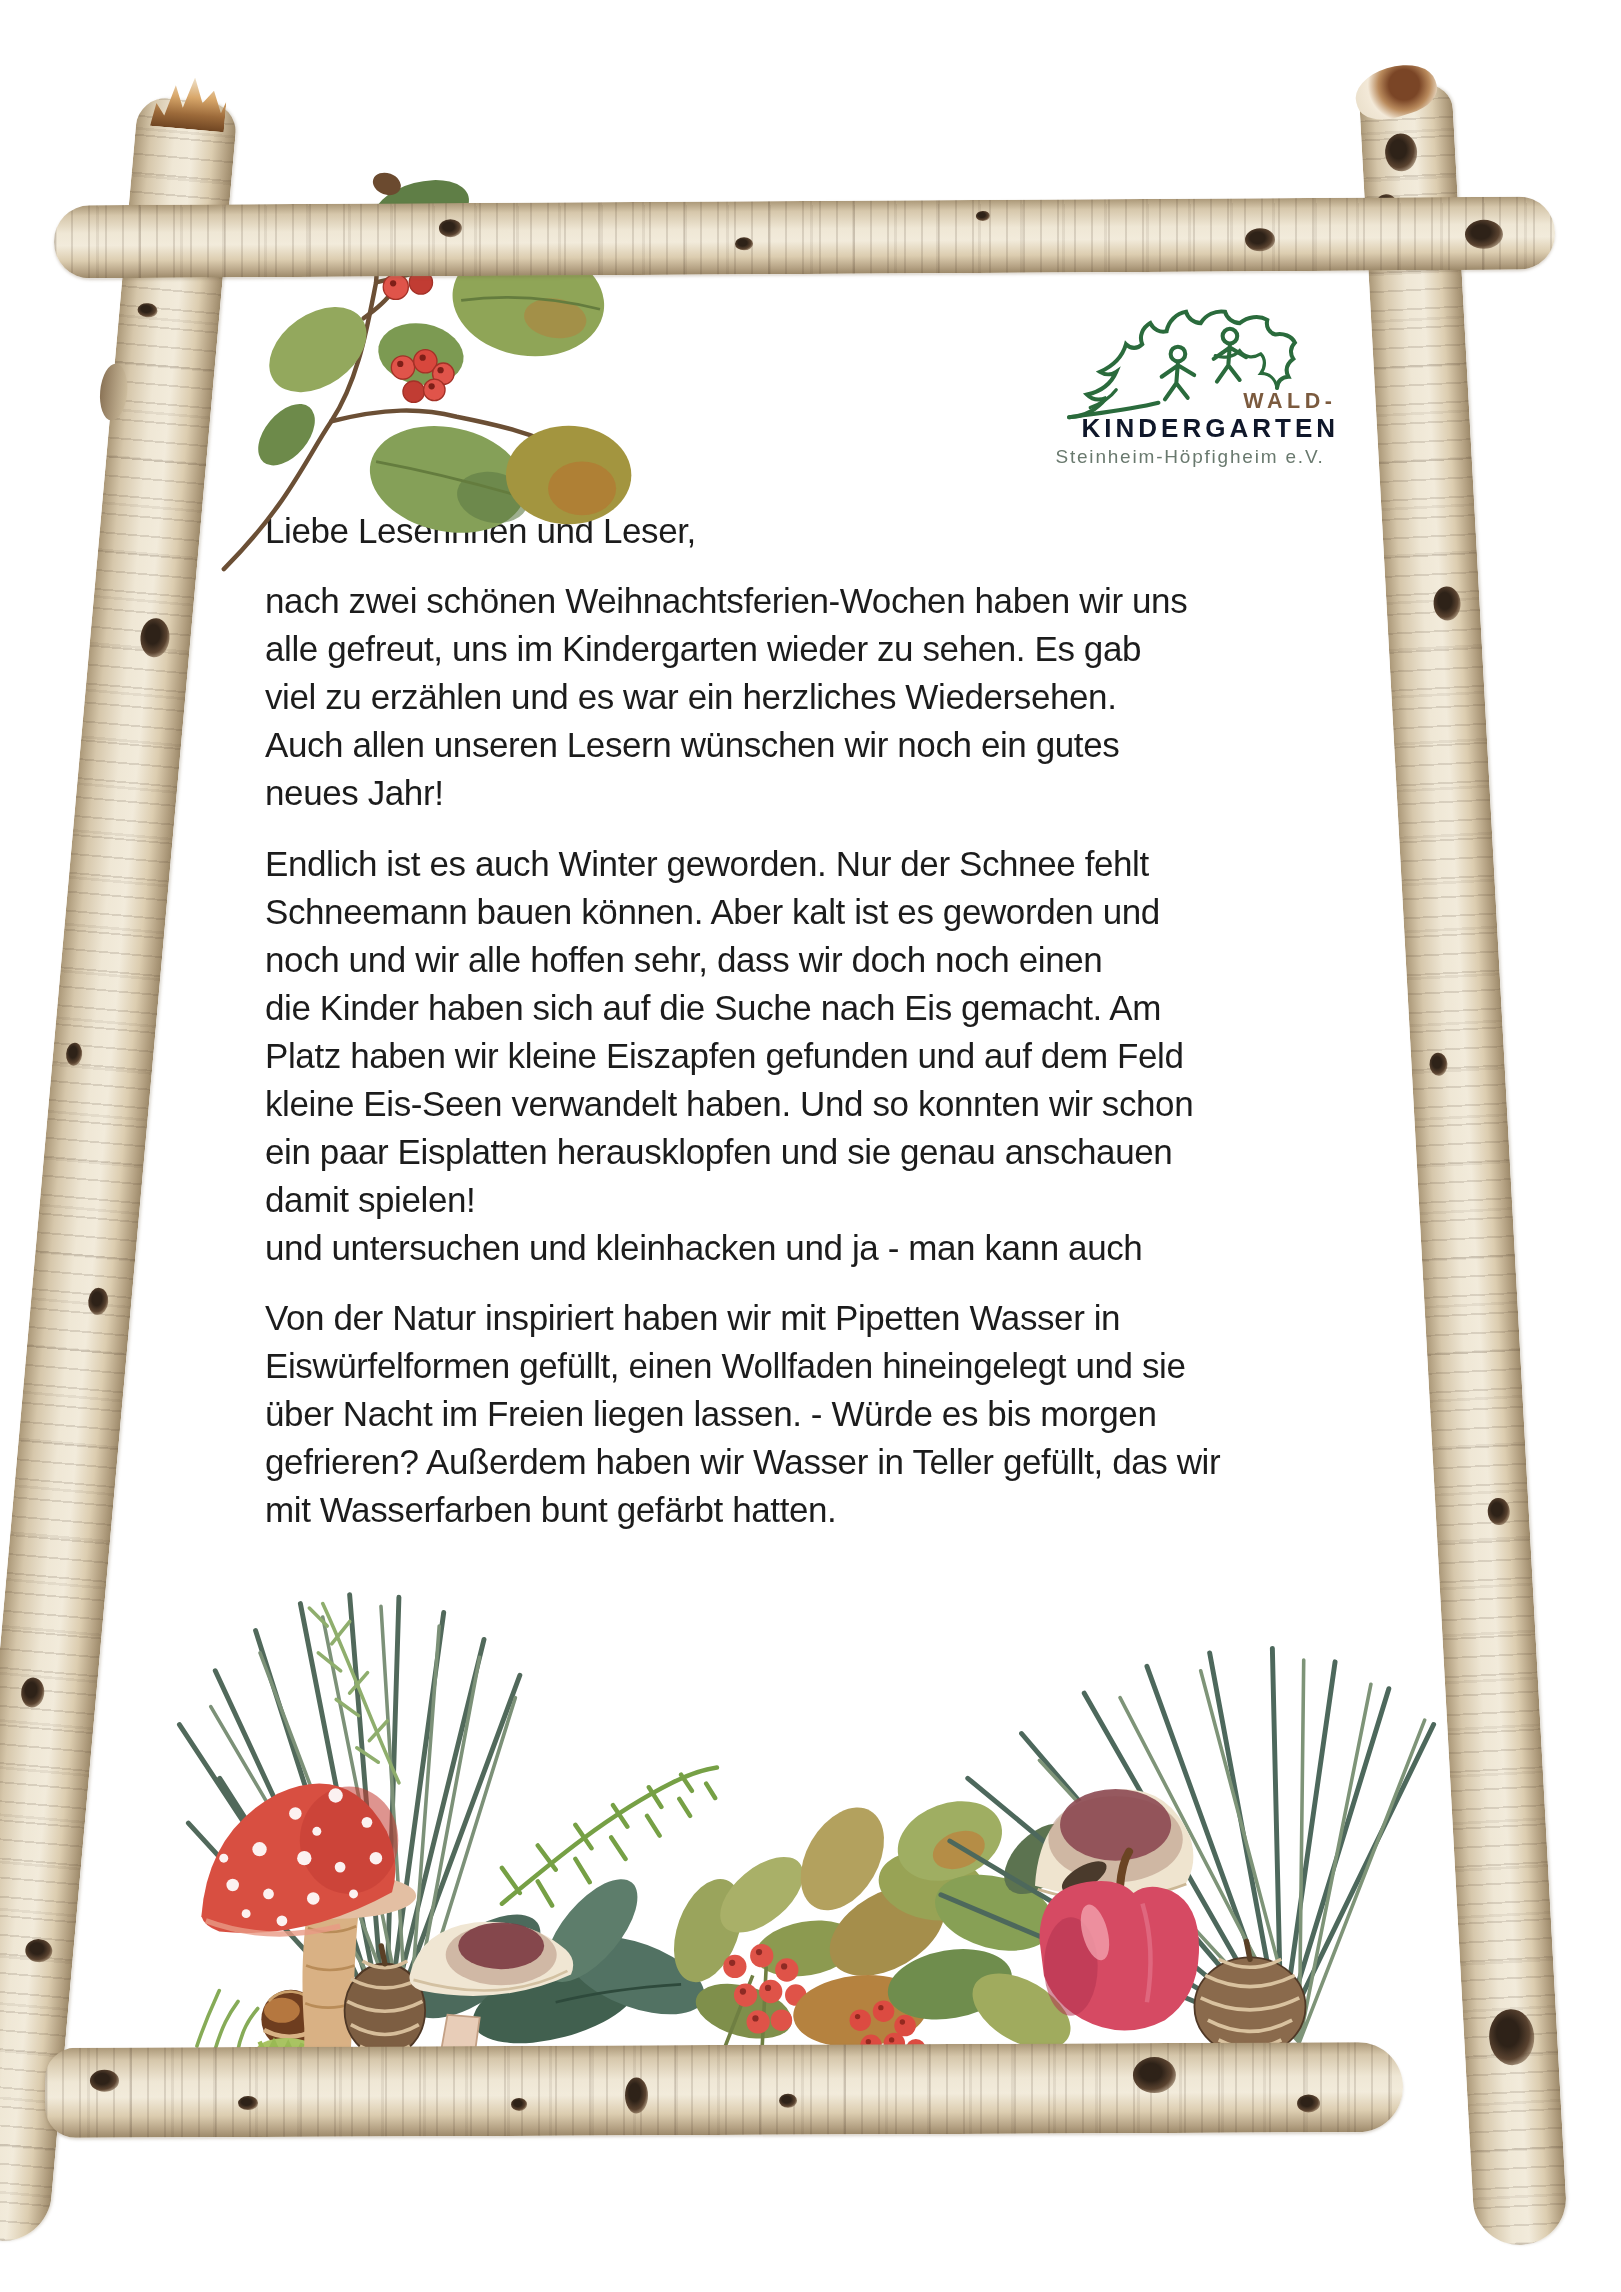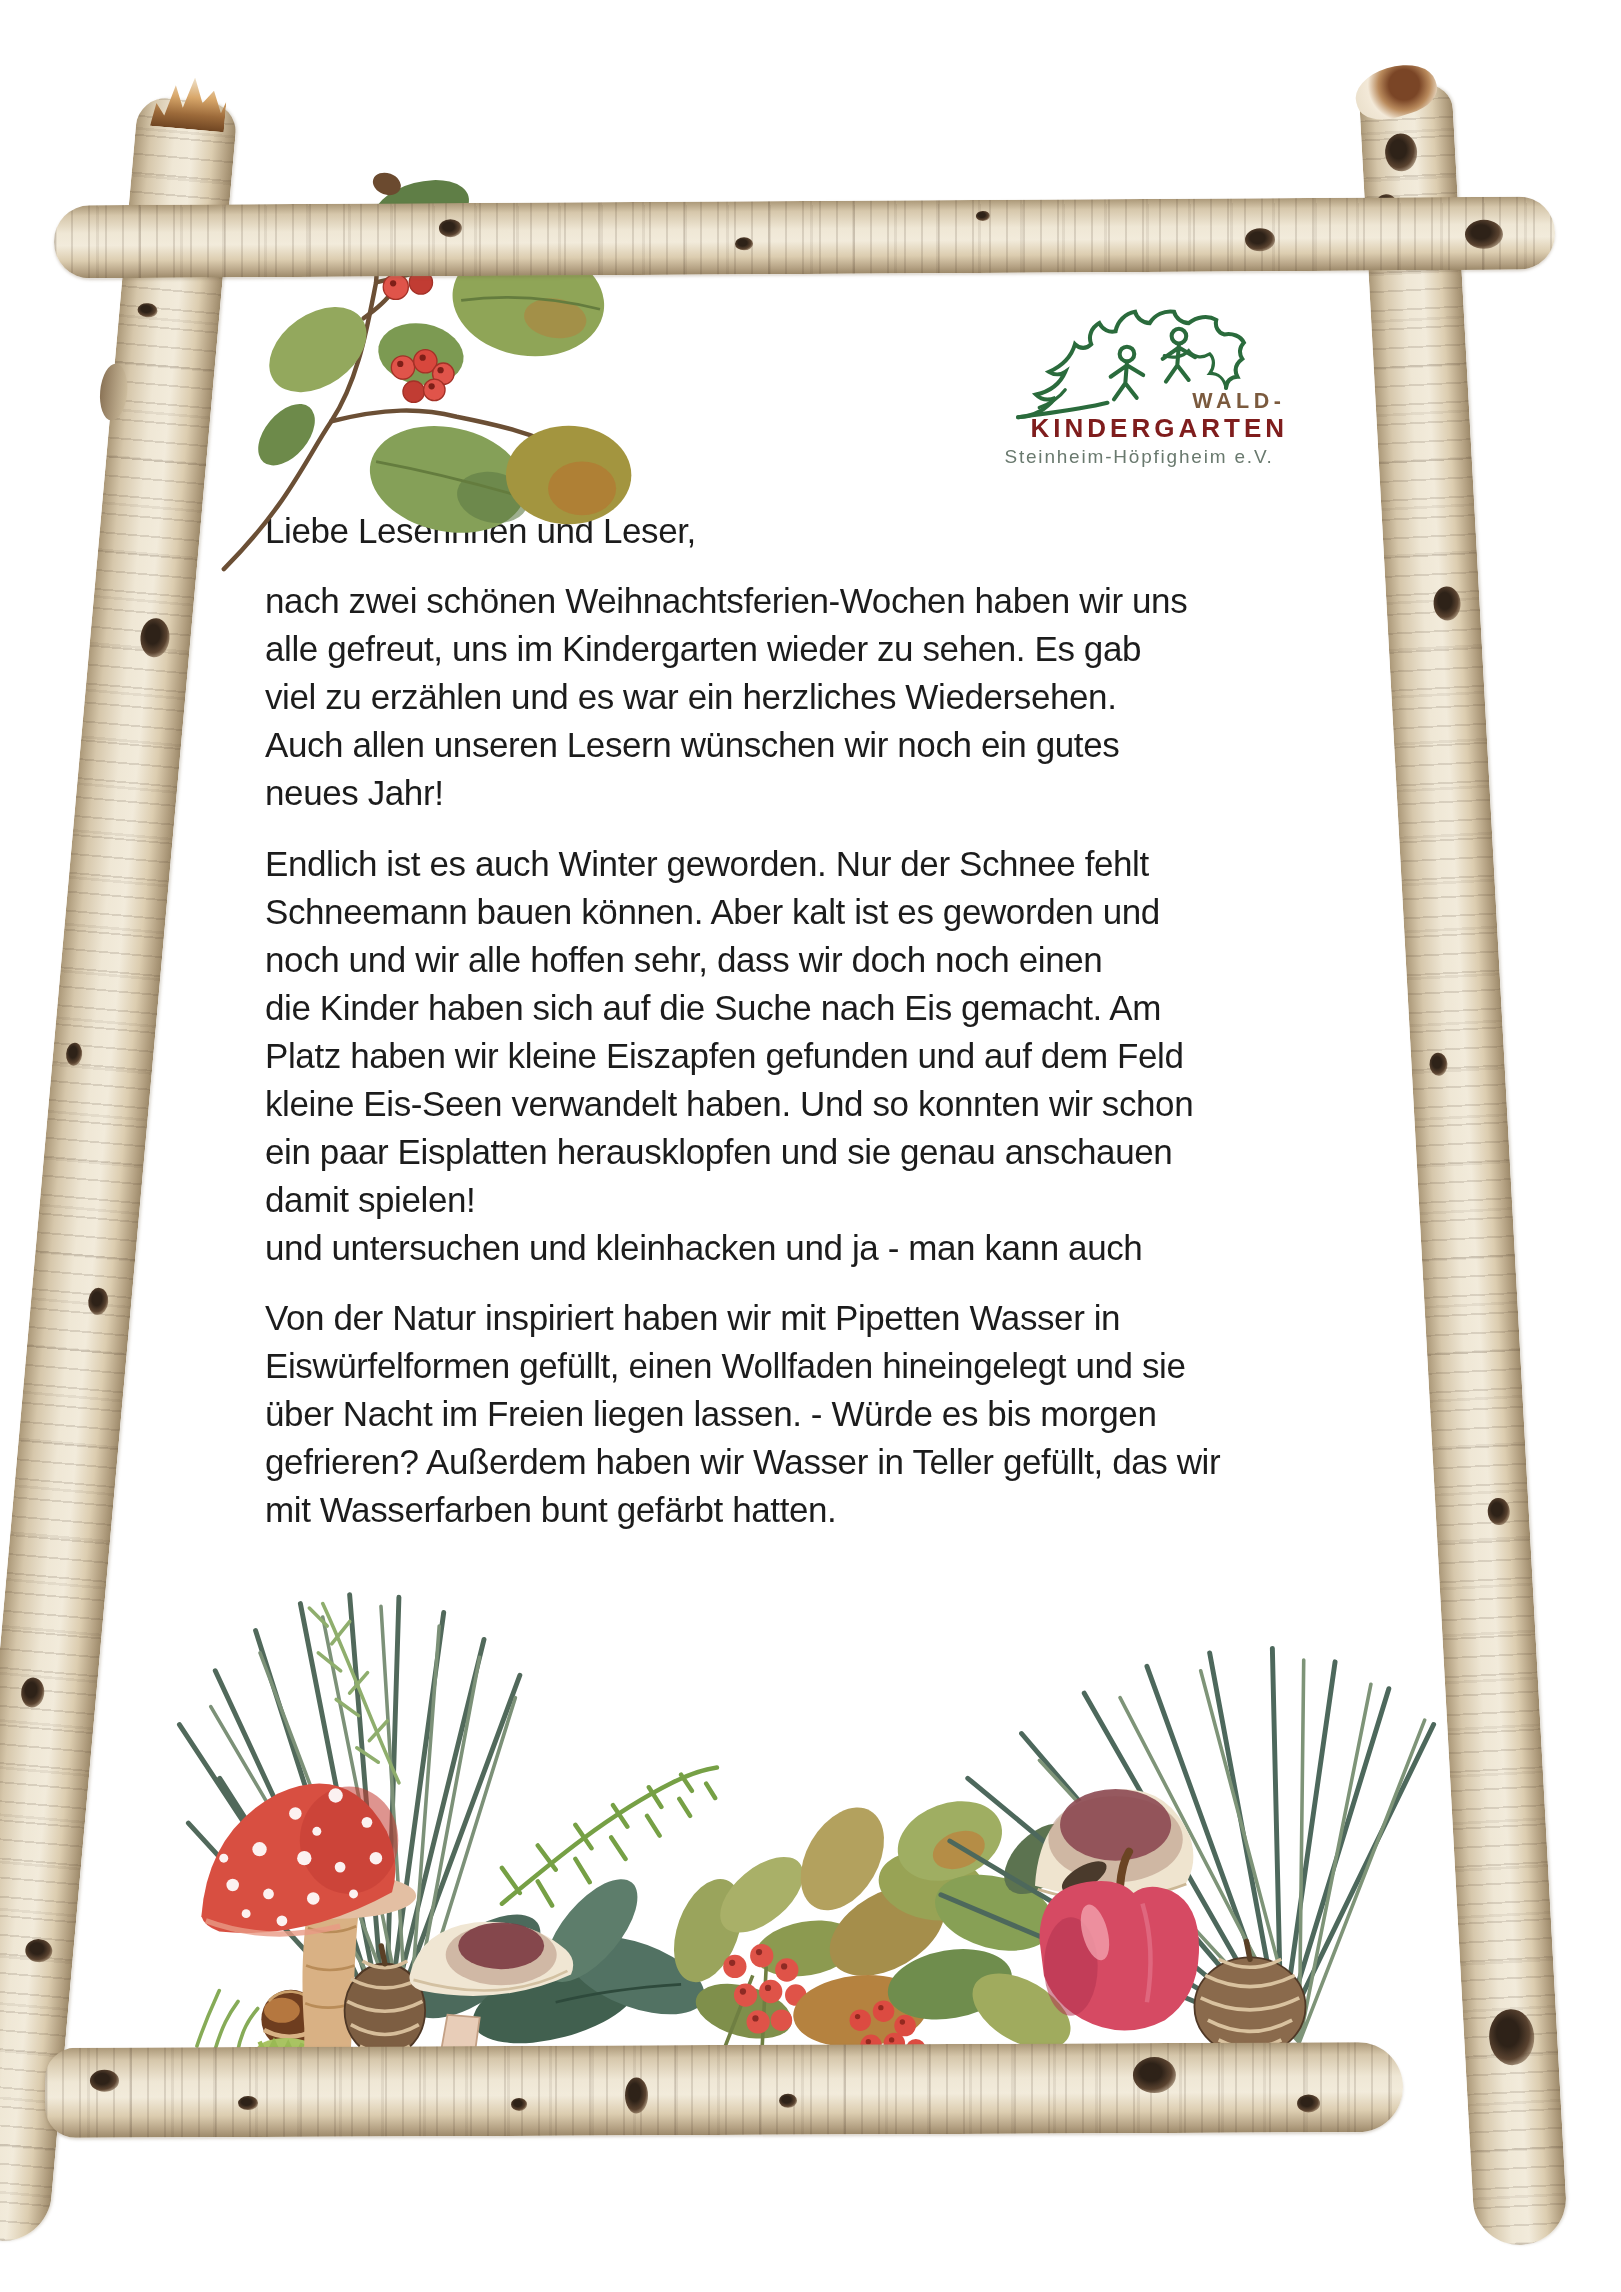--- a/index.html
+++ b/index.html
@@ -42,21 +42,21 @@
   .bump{position:absolute;left:-12.5px;width:27px;height:57px;border-radius:50%;
         background:linear-gradient(90deg,#8a7356,#cdbd9e);}
 
   
   .letter{position:absolute;left:265px;top:507px;width:1173px;z-index:12;color:#1c1c1c;
           font-size:35px;letter-spacing:-0.4px;}
   .letter .greeting,.letter .para{margin:0 0 22.4px 0;}
   .letter .line,.letter .greeting{line-height:48px;white-space:nowrap;}
 
   
-  .logo{position:absolute;left:1003px;top:297px;width:285px;height:179px;z-index:12;}
+  .logo{position:absolute;left:1054px;top:297px;width:285px;height:179px;z-index:12;}
   .logo svg{position:absolute;left:0;top:5.4px;}
   .logo-line{position:absolute;white-space:nowrap;font-weight:600;}
   .logo-l1{right:2.7px;top:92px;font-size:21.5px;letter-spacing:4.5px;}
   .logo-l2{right:0;top:116px;font-size:26px;letter-spacing:4px;}
   .logo-l3{right:14.3px;top:149px;font-size:19px;letter-spacing:1.8px;font-weight:400;}
 
   
   .sprig{position:absolute;left:152px;top:166px;z-index:14;}
   .band{position:absolute;left:54px;top:1590px;z-index:14;}
   .floor-front{position:absolute;left:125px;top:1706px;z-index:24;}
@@ -296,21 +296,21 @@
         <path stroke-width="4" d="M44 130 C60 124 70 116 76 108"></path>
       </g>
       <g stroke="#2a6b3c" stroke-width="5" fill="none" stroke-linecap="round">
         <circle cx="152" cy="64" r="9"></circle>
         <path d="M152 74 L150 100 M150 100 L136 120 M150 100 L164 118 M152 78 L132 92 M152 78 L172 90"></path>
         <circle cx="216" cy="42" r="9"></circle>
         <path d="M216 52 L214 78 M214 78 L200 98 M214 78 L228 96 M216 56 L196 70 M216 56 L236 68"></path>
       </g>
     </svg>
     <div class="logo-line logo-l1" style="color:#7b5a3e">WALD-</div>
-    <div class="logo-line logo-l2" style="color:#7f1d1d">KINDERGARTEN</div>
+    <div class="logo-line logo-l2" style="color:#0f172a">KINDERGARTEN</div>
     <div class="logo-line logo-l3" style="color:#69796e">Steinheim-Höpfigheim e.V.</div>
   </div>
 
   <div class="letter">
     <div class="greeting">Liebe Leserinnen und Leser,</div>
     <div class="para">
         <div class="line">nach zwei schönen Weihnachtsferien-Wochen haben wir uns</div>
         <div class="line">alle gefreut, uns im Kindergarten wieder zu sehen. Es gab</div>
         <div class="line">viel zu erzählen und es war ein herzliches Wiedersehen.</div>
         <div class="line">Auch allen unseren Lesern wünschen wir noch ein gutes</div>

